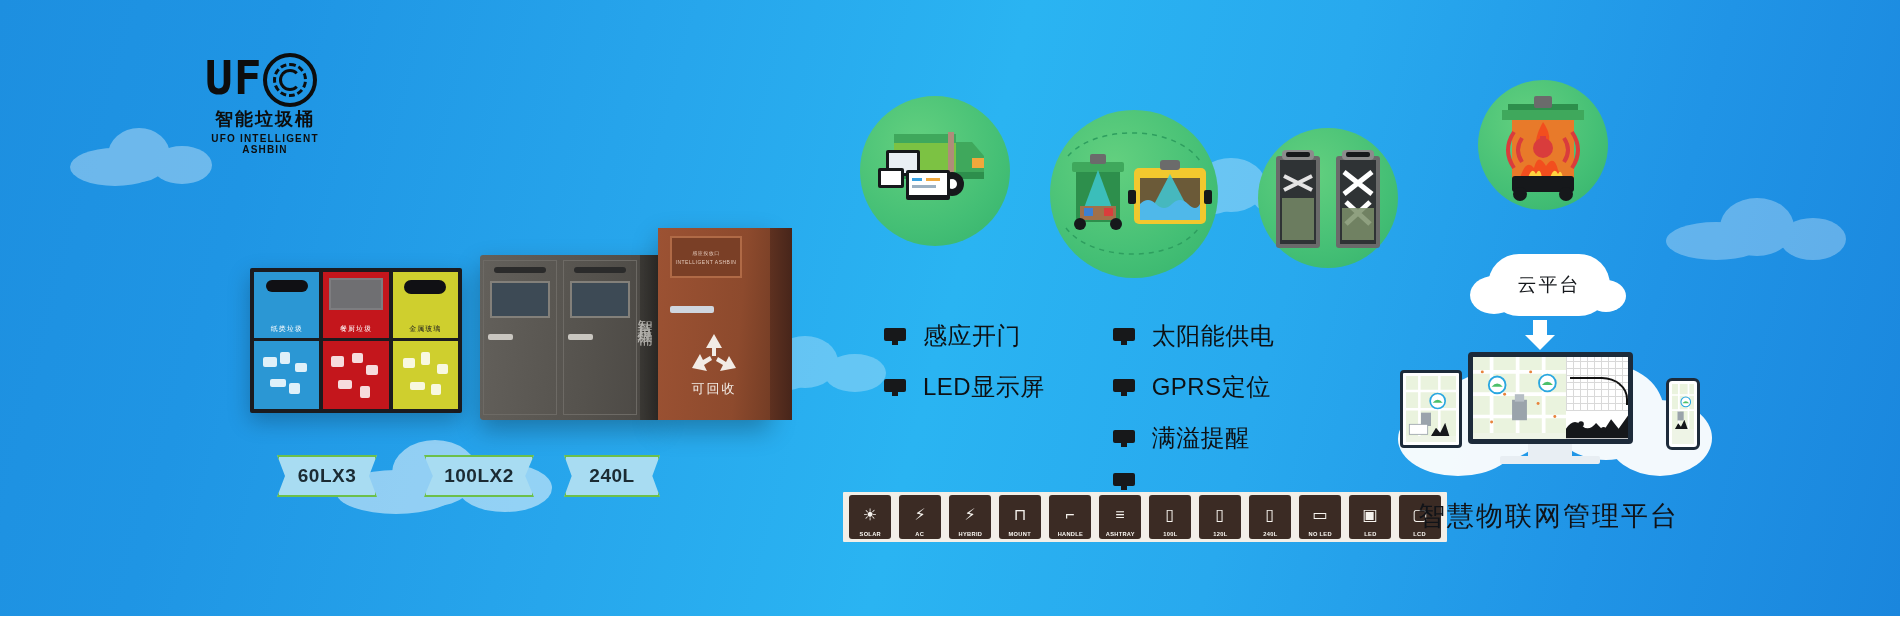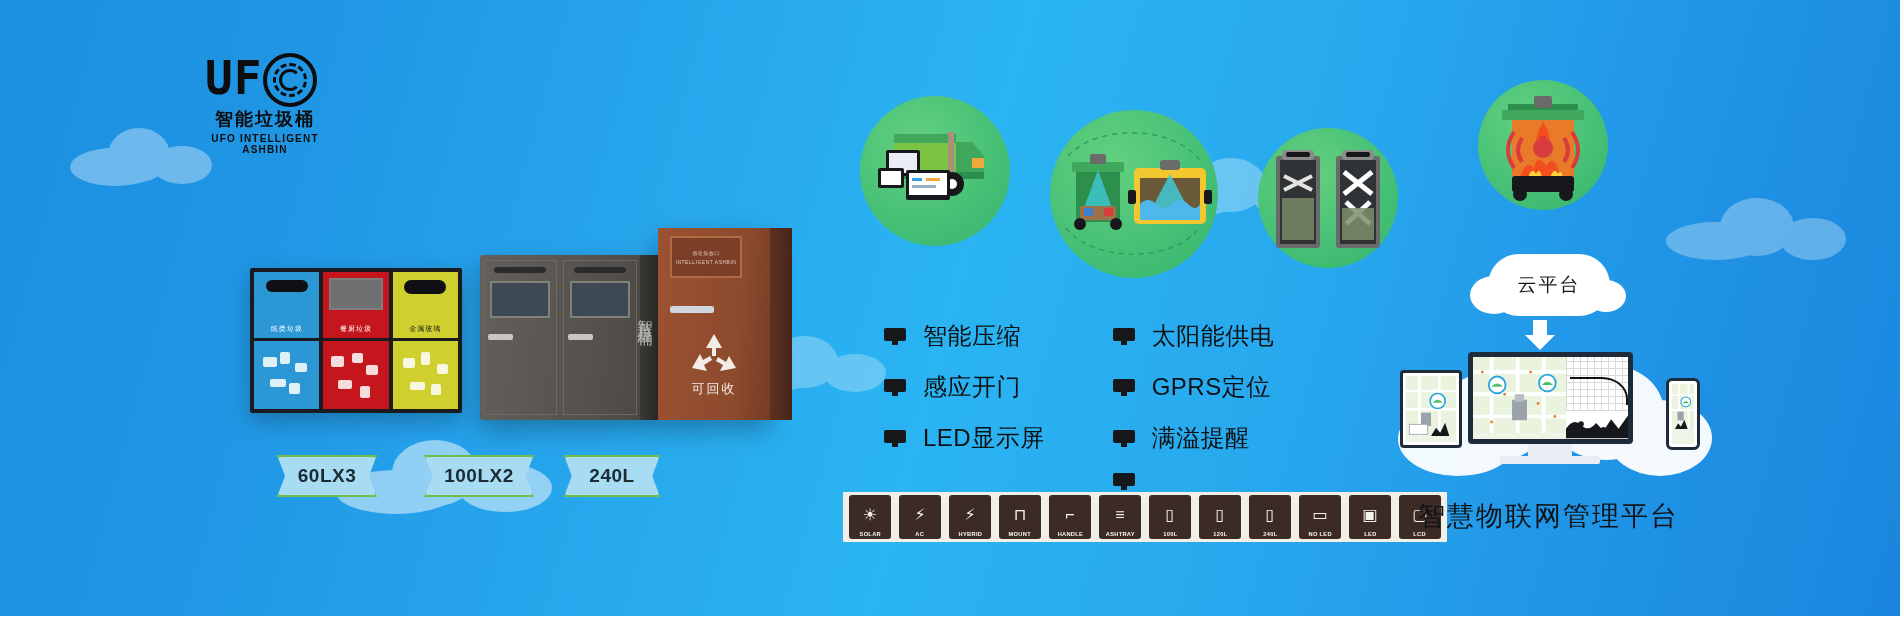--- a/index.html
+++ b/index.html
@@ -358,24 +358,20 @@
       <rect x="34" y="96" width="62" height="16" rx="3" fill="#16181b"></rect>
       <circle cx="42" cy="114" r="7" fill="#16181b"></circle>
         <circle cx="88" cy="114" r="7" fill="#16181b"></circle>
     </svg>
   </div>
 
   <div id="features">
     <div class="col">
       <div class="row">
         <span class="mon"></span>
-        <span class="txt">智能压缩</span>
-      </div>
-      <div class="row">
-        <span class="mon"></span>
         <span class="txt">感应开门</span>
       </div>
       <div class="row">
         <span class="mon"></span>
         <span class="txt">LED显示屏</span>
       </div>
     </div>
     <div class="col">
       <div class="row">
         <span class="mon"></span>

